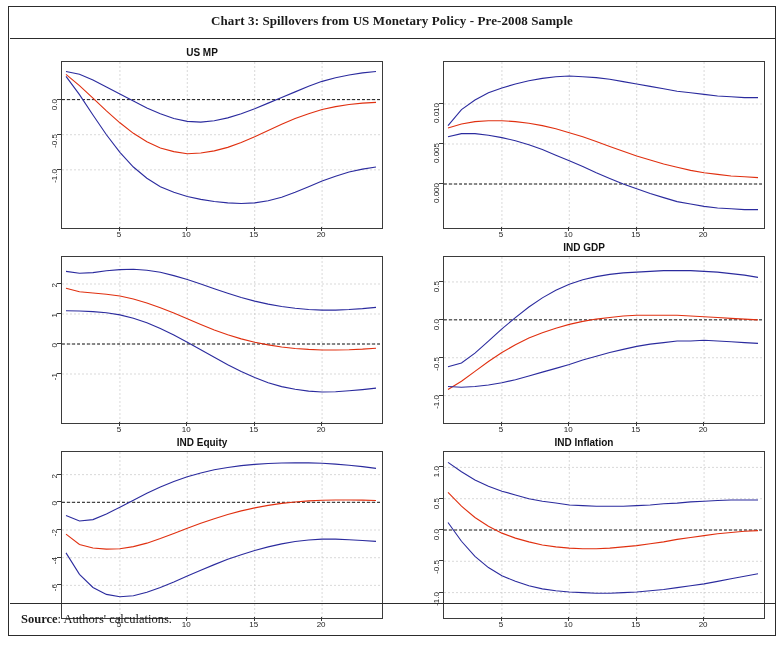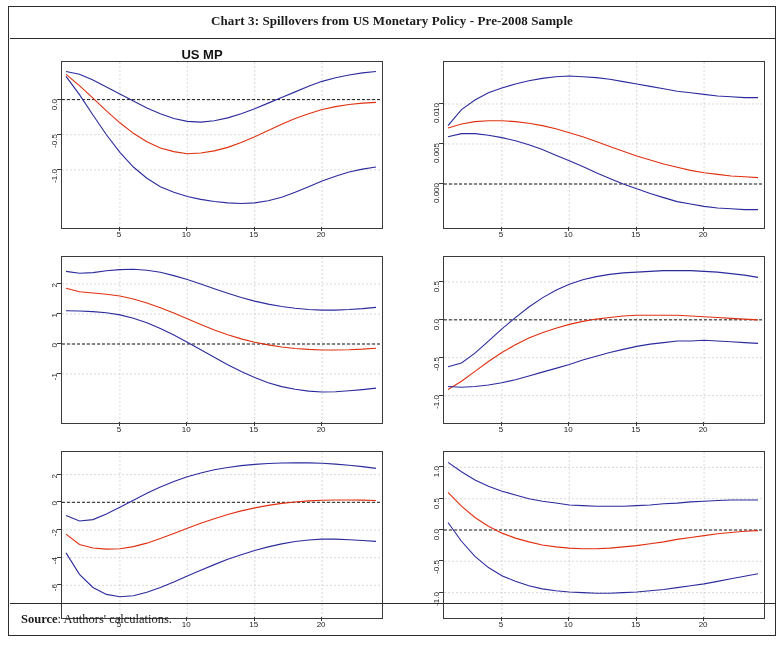--- a/index.html
+++ b/index.html
@@ -24,21 +24,21 @@
     position:absolute;left:1px;bottom:31px;width:766px;height:1px;background:#2c2c2c;
   }
   .source{
     position:absolute;left:12px;bottom:8px;font-size:12.5px;color:#1a1a1a;
     font-family:"Liberation Serif",serif;
   }
   .source b{font-weight:bold;}
   .panel{position:absolute;}
   .panel-title{
     position:absolute;top:0;left:0;width:100%;text-align:center;
-    font-size:13px;font-weight:bold;color:#111;font-family:"Liberation Sans",sans-serif;
+    font-size:10px;font-weight:bold;color:#111;font-family:"Liberation Sans",sans-serif;
   }
   .plot{
     position:absolute;left:46px;top:14px;border:1px solid #3b3b3b;box-sizing:border-box;
     background:#fff;overflow:hidden;
   }
   .ylab{
     position:absolute;font-size:8px;color:#222;font-family:"Liberation Sans",sans-serif;
     text-align:right;white-space:nowrap;
   }
   .ylab .vtxt{display:block;transform:rotate(-90deg);transform-origin:center center;}
@@ -170,20 +170,21 @@
         <div style="position: absolute; left: 103.913px; top: 180px; width: 1px; height: 4px; background: rgb(59, 59, 59);"></div>
         <div class="xlab" style="left: 159.304px; width: 24px; top: 183px;">10</div>
         <div style="position: absolute; left: 171.304px; top: 180px; width: 1px; height: 4px; background: rgb(59, 59, 59);"></div>
         <div class="xlab" style="left: 226.696px; width: 24px; top: 183px;">15</div>
         <div style="position: absolute; left: 238.696px; top: 180px; width: 1px; height: 4px; background: rgb(59, 59, 59);"></div>
         <div class="xlab" style="left: 294.087px; width: 24px; top: 183px;">20</div>
         <div style="position: absolute; left: 306.087px; top: 180px; width: 1px; height: 4px; background: rgb(59, 59, 59);"></div>
       </div>
 
     <div class="panel" id="panel3" style="left:388px; top:235px; width:374px; height:190px;">
+      <div class="panel-title">IND GDP</div>
       <div class="plot" style="width:322px;height:168px;">
           <svg width="320" height="166">
             <line x1="0" x2="320" y1="24.94736842105263" y2="24.94736842105263" stroke="#c9c9c9" stroke-width="0.7" stroke-dasharray="2,2"></line>
             <line x1="0" x2="320" y1="62.8421052631579" y2="62.8421052631579" stroke="#c9c9c9" stroke-width="0.7" stroke-dasharray="2,2"></line>
             <line x1="0" x2="320" y1="100.73684210526316" y2="100.73684210526316" stroke="#c9c9c9" stroke-width="0.7" stroke-dasharray="2,2"></line>
             <line x1="0" x2="320" y1="138.63157894736844" y2="138.63157894736844" stroke="#c9c9c9" stroke-width="0.7" stroke-dasharray="2,2"></line>
             <line y1="0" y2="166" x1="57.91304347826087" x2="57.91304347826087" stroke="#c9c9c9" stroke-width="0.7" stroke-dasharray="2,2"></line>
             <line y1="0" y2="166" x1="125.30434782608697" x2="125.30434782608697" stroke="#c9c9c9" stroke-width="0.7" stroke-dasharray="2,2"></line>
             <line y1="0" y2="166" x1="192.69565217391306" x2="192.69565217391306" stroke="#c9c9c9" stroke-width="0.7" stroke-dasharray="2,2"></line>
             <line y1="0" y2="166" x1="260.0869565217391" x2="260.0869565217391" stroke="#c9c9c9" stroke-width="0.7" stroke-dasharray="2,2"></line>
@@ -213,20 +214,21 @@
         <div style="position: absolute; left: 103.913px; top: 180px; width: 1px; height: 4px; background: rgb(59, 59, 59);"></div>
         <div class="xlab" style="left: 159.304px; width: 24px; top: 183px;">10</div>
         <div style="position: absolute; left: 171.304px; top: 180px; width: 1px; height: 4px; background: rgb(59, 59, 59);"></div>
         <div class="xlab" style="left: 226.696px; width: 24px; top: 183px;">15</div>
         <div style="position: absolute; left: 238.696px; top: 180px; width: 1px; height: 4px; background: rgb(59, 59, 59);"></div>
         <div class="xlab" style="left: 294.087px; width: 24px; top: 183px;">20</div>
         <div style="position: absolute; left: 306.087px; top: 180px; width: 1px; height: 4px; background: rgb(59, 59, 59);"></div>
       </div>
 
     <div class="panel" id="panel4" style="left:6px; top:430px; width:374px; height:190px;">
+      <div class="panel-title">IND Equity</div>
       <div class="plot" style="width:322px;height:168px;">
           <svg width="320" height="166">
             <line x1="0" x2="320" y1="22.615384615384617" y2="22.615384615384617" stroke="#c9c9c9" stroke-width="0.7" stroke-dasharray="2,2"></line>
             <line x1="0" x2="320" y1="50.30769230769231" y2="50.30769230769231" stroke="#c9c9c9" stroke-width="0.7" stroke-dasharray="2,2"></line>
             <line x1="0" x2="320" y1="78" y2="78" stroke="#c9c9c9" stroke-width="0.7" stroke-dasharray="2,2"></line>
             <line x1="0" x2="320" y1="105.6923076923077" y2="105.6923076923077" stroke="#c9c9c9" stroke-width="0.7" stroke-dasharray="2,2"></line>
             <line x1="0" x2="320" y1="133.38461538461536" y2="133.38461538461536" stroke="#c9c9c9" stroke-width="0.7" stroke-dasharray="2,2"></line>
             <line y1="0" y2="166" x1="57.91304347826087" x2="57.91304347826087" stroke="#c9c9c9" stroke-width="0.7" stroke-dasharray="2,2"></line>
             <line y1="0" y2="166" x1="125.30434782608697" x2="125.30434782608697" stroke="#c9c9c9" stroke-width="0.7" stroke-dasharray="2,2"></line>
             <line y1="0" y2="166" x1="192.69565217391306" x2="192.69565217391306" stroke="#c9c9c9" stroke-width="0.7" stroke-dasharray="2,2"></line>
@@ -261,20 +263,21 @@
         <div style="position: absolute; left: 103.913px; top: 180px; width: 1px; height: 4px; background: rgb(59, 59, 59);"></div>
         <div class="xlab" style="left: 159.304px; width: 24px; top: 183px;">10</div>
         <div style="position: absolute; left: 171.304px; top: 180px; width: 1px; height: 4px; background: rgb(59, 59, 59);"></div>
         <div class="xlab" style="left: 226.696px; width: 24px; top: 183px;">15</div>
         <div style="position: absolute; left: 238.696px; top: 180px; width: 1px; height: 4px; background: rgb(59, 59, 59);"></div>
         <div class="xlab" style="left: 294.087px; width: 24px; top: 183px;">20</div>
         <div style="position: absolute; left: 306.087px; top: 180px; width: 1px; height: 4px; background: rgb(59, 59, 59);"></div>
       </div>
 
     <div class="panel" id="panel5" style="left:388px; top:430px; width:374px; height:190px;">
+      <div class="panel-title">IND Inflation</div>
       <div class="plot" style="width:322px;height:168px;">
           <svg width="320" height="166">
             <line x1="0" x2="320" y1="15.391304347826082" y2="15.391304347826082" stroke="#c9c9c9" stroke-width="0.7" stroke-dasharray="2,2"></line>
             <line x1="0" x2="320" y1="46.69565217391304" y2="46.69565217391304" stroke="#c9c9c9" stroke-width="0.7" stroke-dasharray="2,2"></line>
             <line x1="0" x2="320" y1="78" y2="78" stroke="#c9c9c9" stroke-width="0.7" stroke-dasharray="2,2"></line>
             <line x1="0" x2="320" y1="109.30434782608695" y2="109.30434782608695" stroke="#c9c9c9" stroke-width="0.7" stroke-dasharray="2,2"></line>
             <line x1="0" x2="320" y1="140.6086956521739" y2="140.6086956521739" stroke="#c9c9c9" stroke-width="0.7" stroke-dasharray="2,2"></line>
             <line y1="0" y2="166" x1="57.91304347826087" x2="57.91304347826087" stroke="#c9c9c9" stroke-width="0.7" stroke-dasharray="2,2"></line>
             <line y1="0" y2="166" x1="125.30434782608697" x2="125.30434782608697" stroke="#c9c9c9" stroke-width="0.7" stroke-dasharray="2,2"></line>
             <line y1="0" y2="166" x1="192.69565217391306" x2="192.69565217391306" stroke="#c9c9c9" stroke-width="0.7" stroke-dasharray="2,2"></line>

